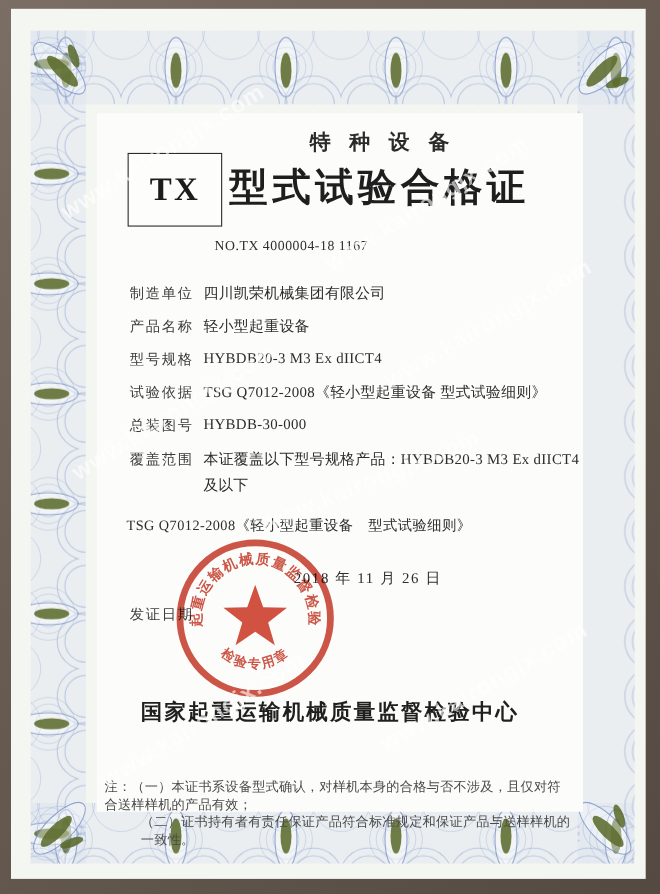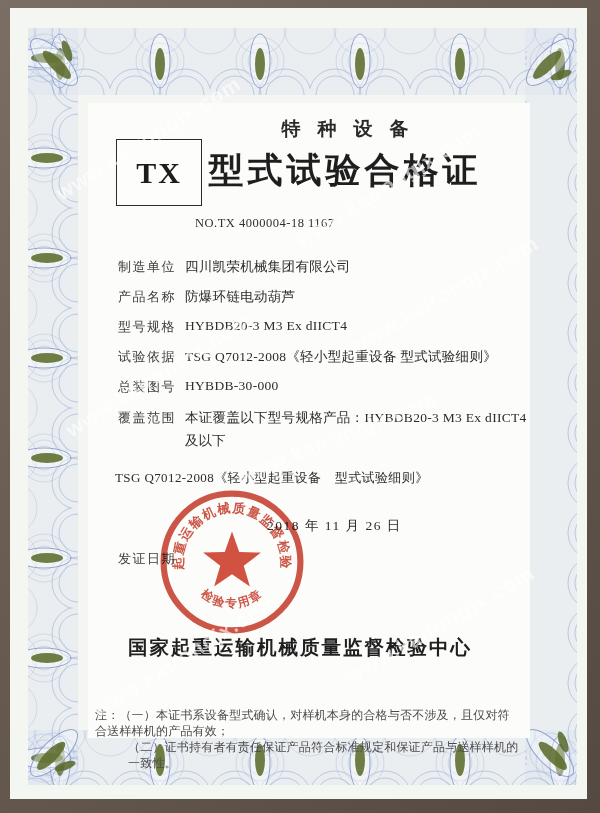--- a/index.html
+++ b/index.html
@@ -184,21 +184,21 @@
   <div class="abs cert-title">型式试验合格证</div>
   <div class="abs cert-category">特种设备</div>
   <div class="abs cert-no">NO.TX 4000004-18 1167</div>
 
   <div class="abs field-row" style="top:258px">
     <span class="field-label">制造单位</span>
     <span class="field-value">四川凯荣机械集团有限公司</span>
   </div>
   <div class="abs field-row" style="top:288px">
     <span class="field-label">产品名称</span>
-    <span class="field-value">防爆环链电动葫芦</span>
+    <span class="field-value">轻小型起重设备</span>
   </div>
   <div class="abs field-row" style="top:318px">
     <span class="field-label">型号规格</span>
     <span class="field-value">HYBDB20-3 M3 Ex dIICT4</span>
   </div>
   <div class="abs field-row" style="top:348px">
     <span class="field-label">试验依据</span>
     <span class="field-value">TSG Q7012-2008《轻小型起重设备 型式试验细则》</span>
   </div>
   <div class="abs field-row" style="top:378px">

